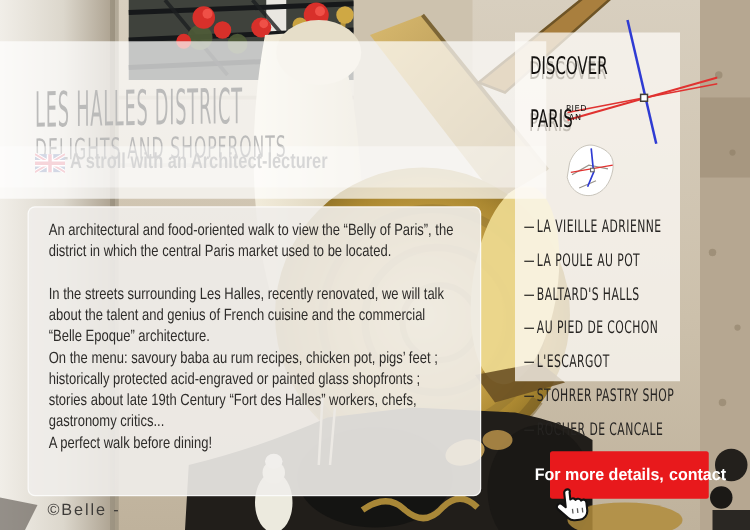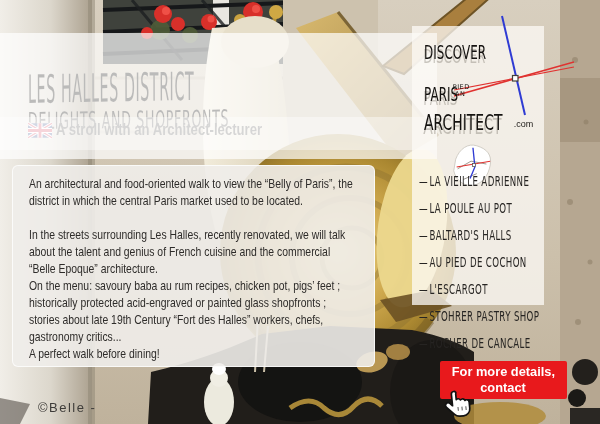--- a/index.html
+++ b/index.html
@@ -8,21 +8,21 @@
   .stage *{box-sizing:border-box;}
 
   
   .photo{position:absolute;left:0;top:0;width:600px;height:424px;z-index:0;}
 
   
   .title-band{position:absolute;left:0;top:33px;width:437px;height:126px;
               background:rgba(255,255,255,.70);z-index:1;}
   .strap-strip{position:absolute;left:0;top:84px;width:437px;height:33px;
                background:rgba(255,255,255,.42);}
-  .main-panel{position:absolute;left:12px;top:165px;width:363px;height:202px;
+  .main-panel{position:absolute;left:22px;top:165px;width:363px;height:232px;
               background:rgba(239,237,234,.90);border:1px solid rgba(255,255,255,.75);
               border-radius:6px;z-index:1;}
   .sidebar{position:absolute;left:412px;top:26px;width:132px;height:279px;
            background:rgba(252,250,246,.76);z-index:1;}
 
   
   .hand{font-family:"DejaVu Sans",sans-serif;color:#1d1b19;display:inline-block;
         transform-origin:left top;white-space:nowrap;}
   .page-title{position:absolute;left:28px;top:50px;font-size:26px;font-weight:500;
               letter-spacing:1px;transform:scale(.55,1.5) rotate(-.4deg);}
@@ -70,21 +70,21 @@
   .side-item .dash{margin-right:2px;}
 
   
   .draft-lines{position:absolute;left:-10px;top:-16px;z-index:1;pointer-events:none;}
   .blue-l{stroke:var(--draft-blue,#2f3bd3);}
   .red-l{stroke:var(--draft-red,#e03230);}
 
   
   .cta{position:absolute;left:440px;top:361px;width:127px;height:38px;border:0;
        background:var(--cta-red,#e8191c);color:#fff;z-index:2;border-radius:2px;
-       display:flex;flex-direction:column;align-items:center;justify-content:center;
+       display:flex;flex-direction:row;align-items:center;justify-content:center;
        font-family:"Liberation Sans",sans-serif;cursor:pointer;padding:0;}
   .cta span{display:inline-block;font-size:13.5px;font-weight:bold;line-height:16px;
             transform:scale(.95,1);white-space:nowrap;}
 
   .cursor-icon{position:absolute;left:444px;top:389px;z-index:3;transform:rotate(-6deg);}
 
   .fb{fill:var(--flag-blue,#012169);}
   .frs{stroke:var(--flag-red,#C8102E);}
 </style>
 </head>
@@ -240,24 +240,20 @@
       <div class="logo-row">
           <span class="big l1">DISCOVER</span>
         </div>
       <div class="logo-row row2">
         <span class="big l2">PARIS</span>
         <span class="logo-small">
           <span>PIED</span>
           <span>AN</span>
         </span>
       </div>
-      <div class="logo-row row3">
-        <span class="big l3">ARCHITECT</span>
-        <span class="tld">.com</span>
-      </div>
     </div>
 
     <svg class="map-icon" width="48" height="50" viewBox="0 0 50 52" aria-hidden="true">
       <path d="M8,20 C12,9 21,3 30,6 C40,9 46,15 44,26 C42,37 36,45 27,47 C17,49 8,42 6,32 Z" fill="#ffffff" stroke="#c6c1b8" stroke-width=".8"></path>
       <path d="M10,30 L24,22 L40,25 M16,41 L30,35" stroke="#9a958c" stroke-width="1" fill="none"></path>
       <path class="blue-l" d="M26,8 L28,28 L23,40" stroke-width="1.4" fill="none"></path>
       <path class="red-l" d="M9,28 L44,22" stroke-width="1.1" fill="none"></path>
       <rect x="25.5" y="24.5" width="3" height="3" fill="#fff" stroke="#555" stroke-width=".8"></rect>
     </svg>
 

